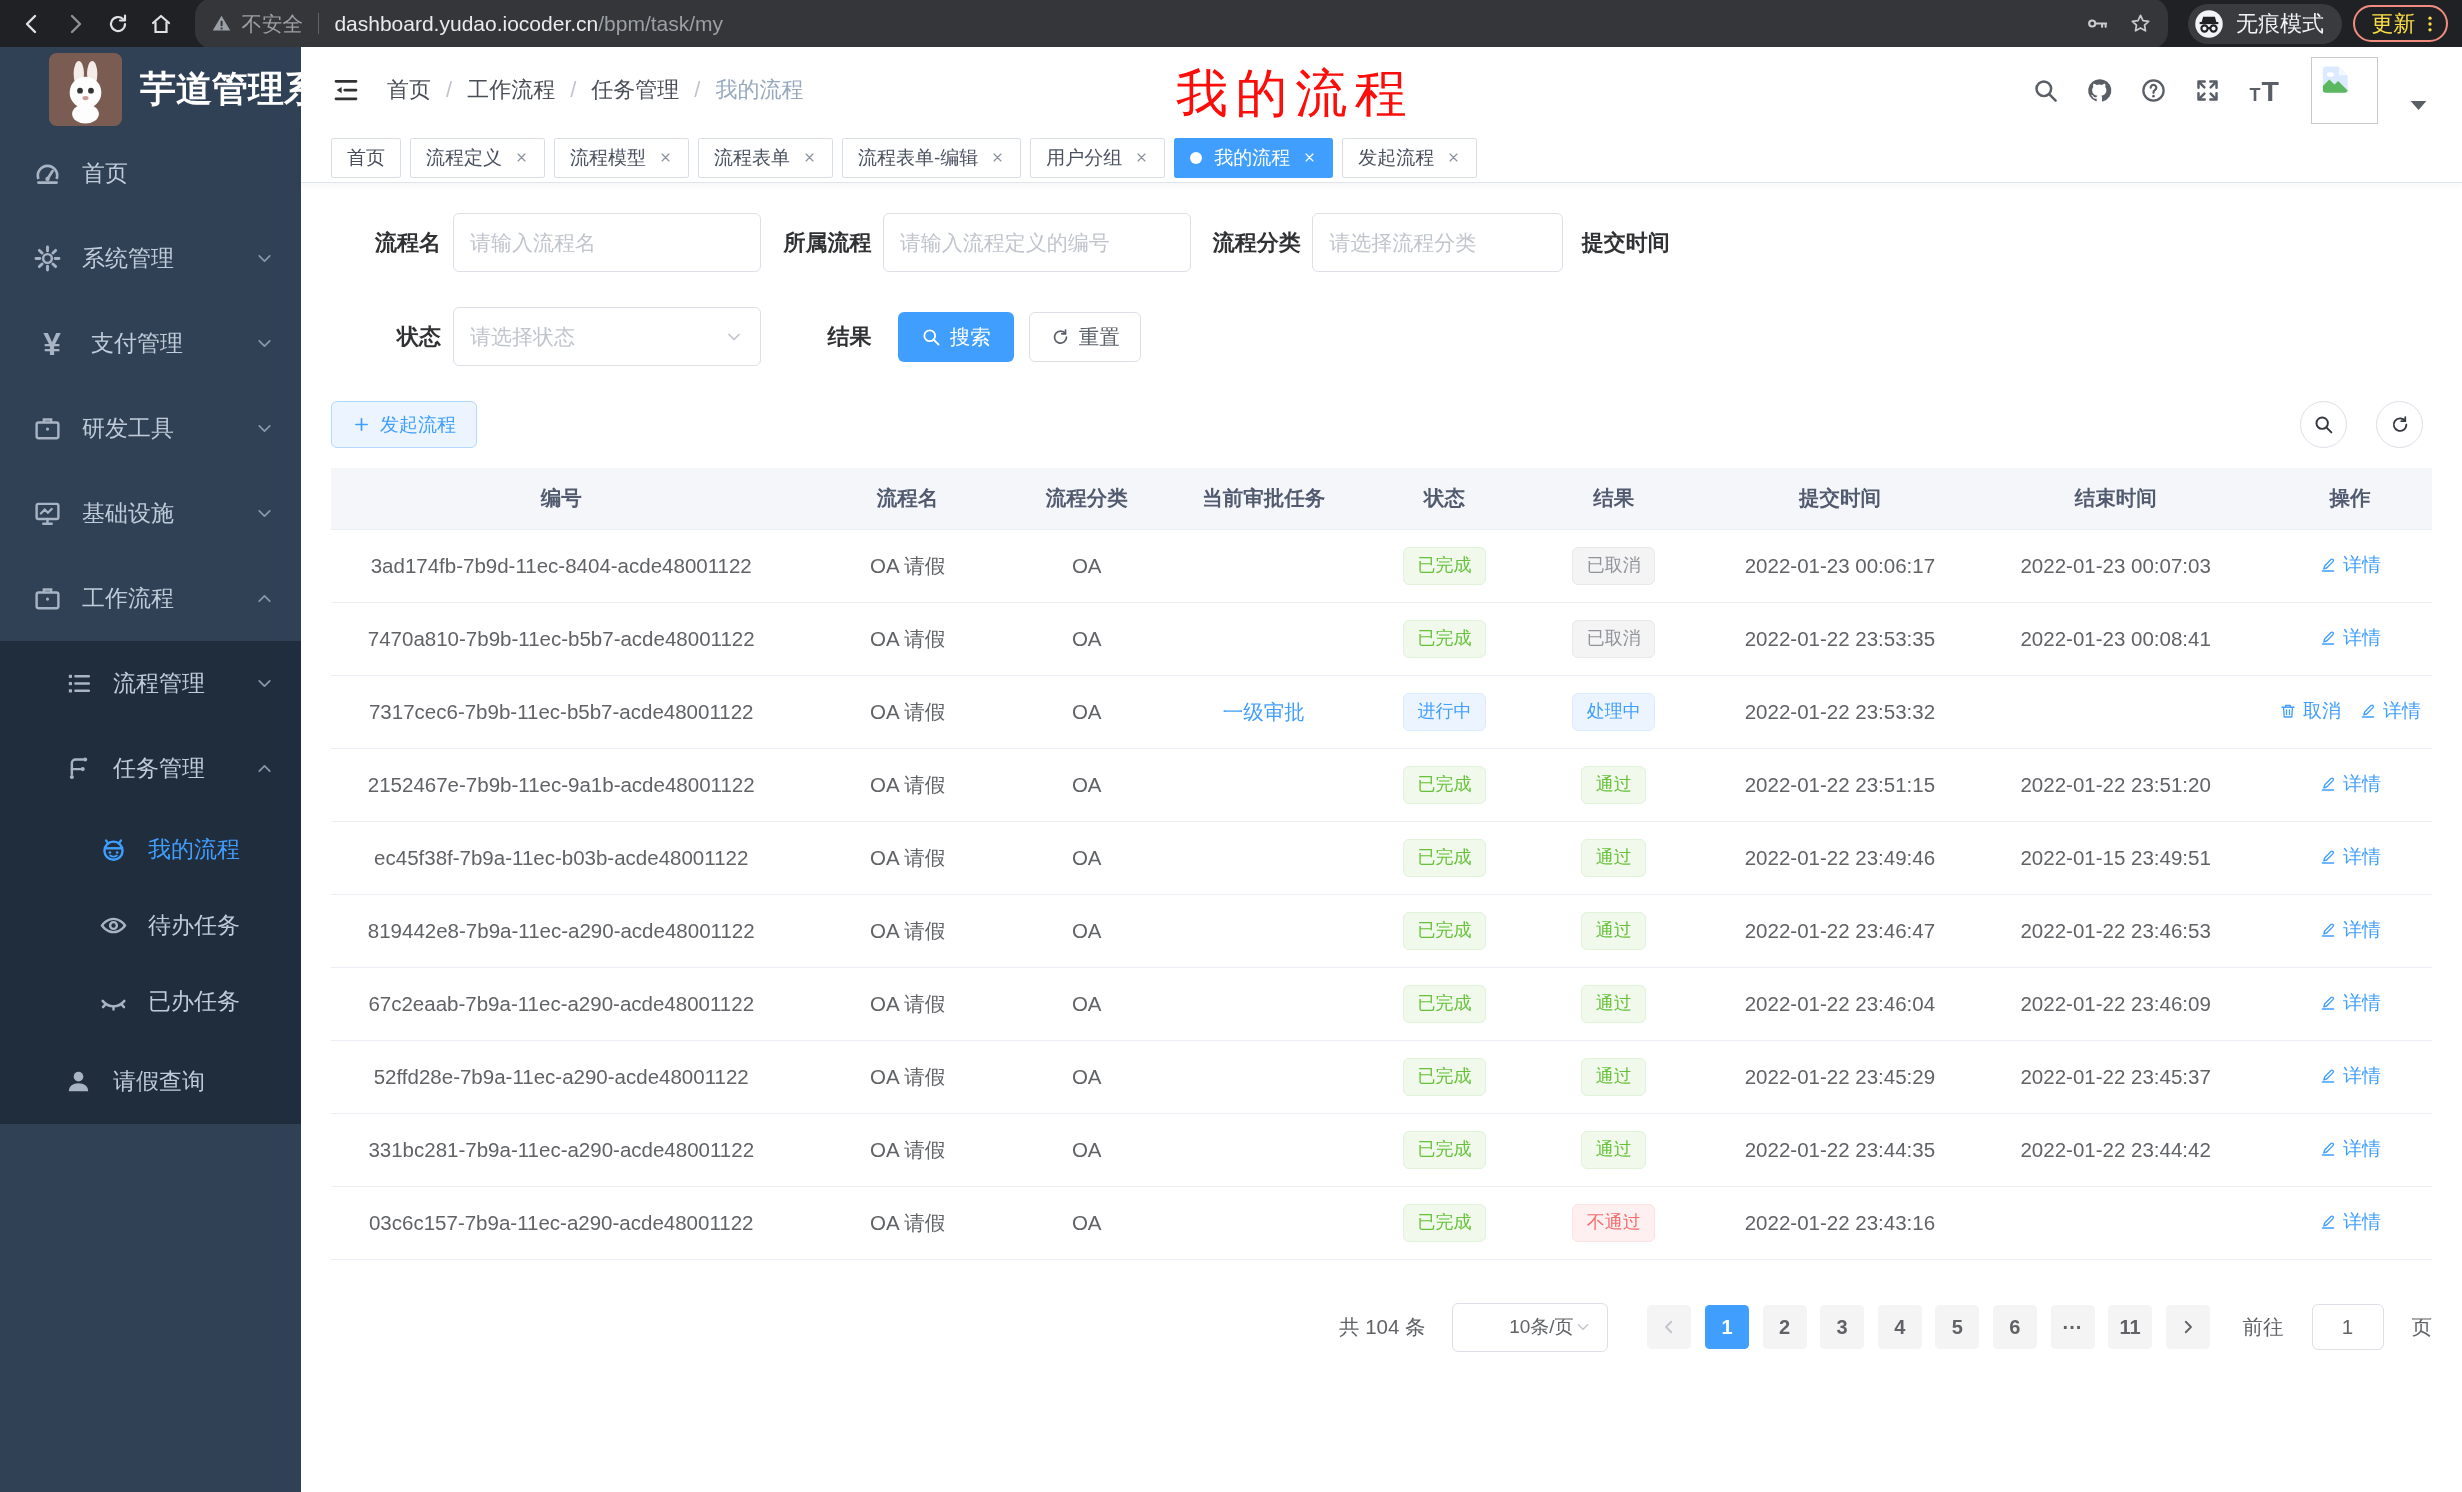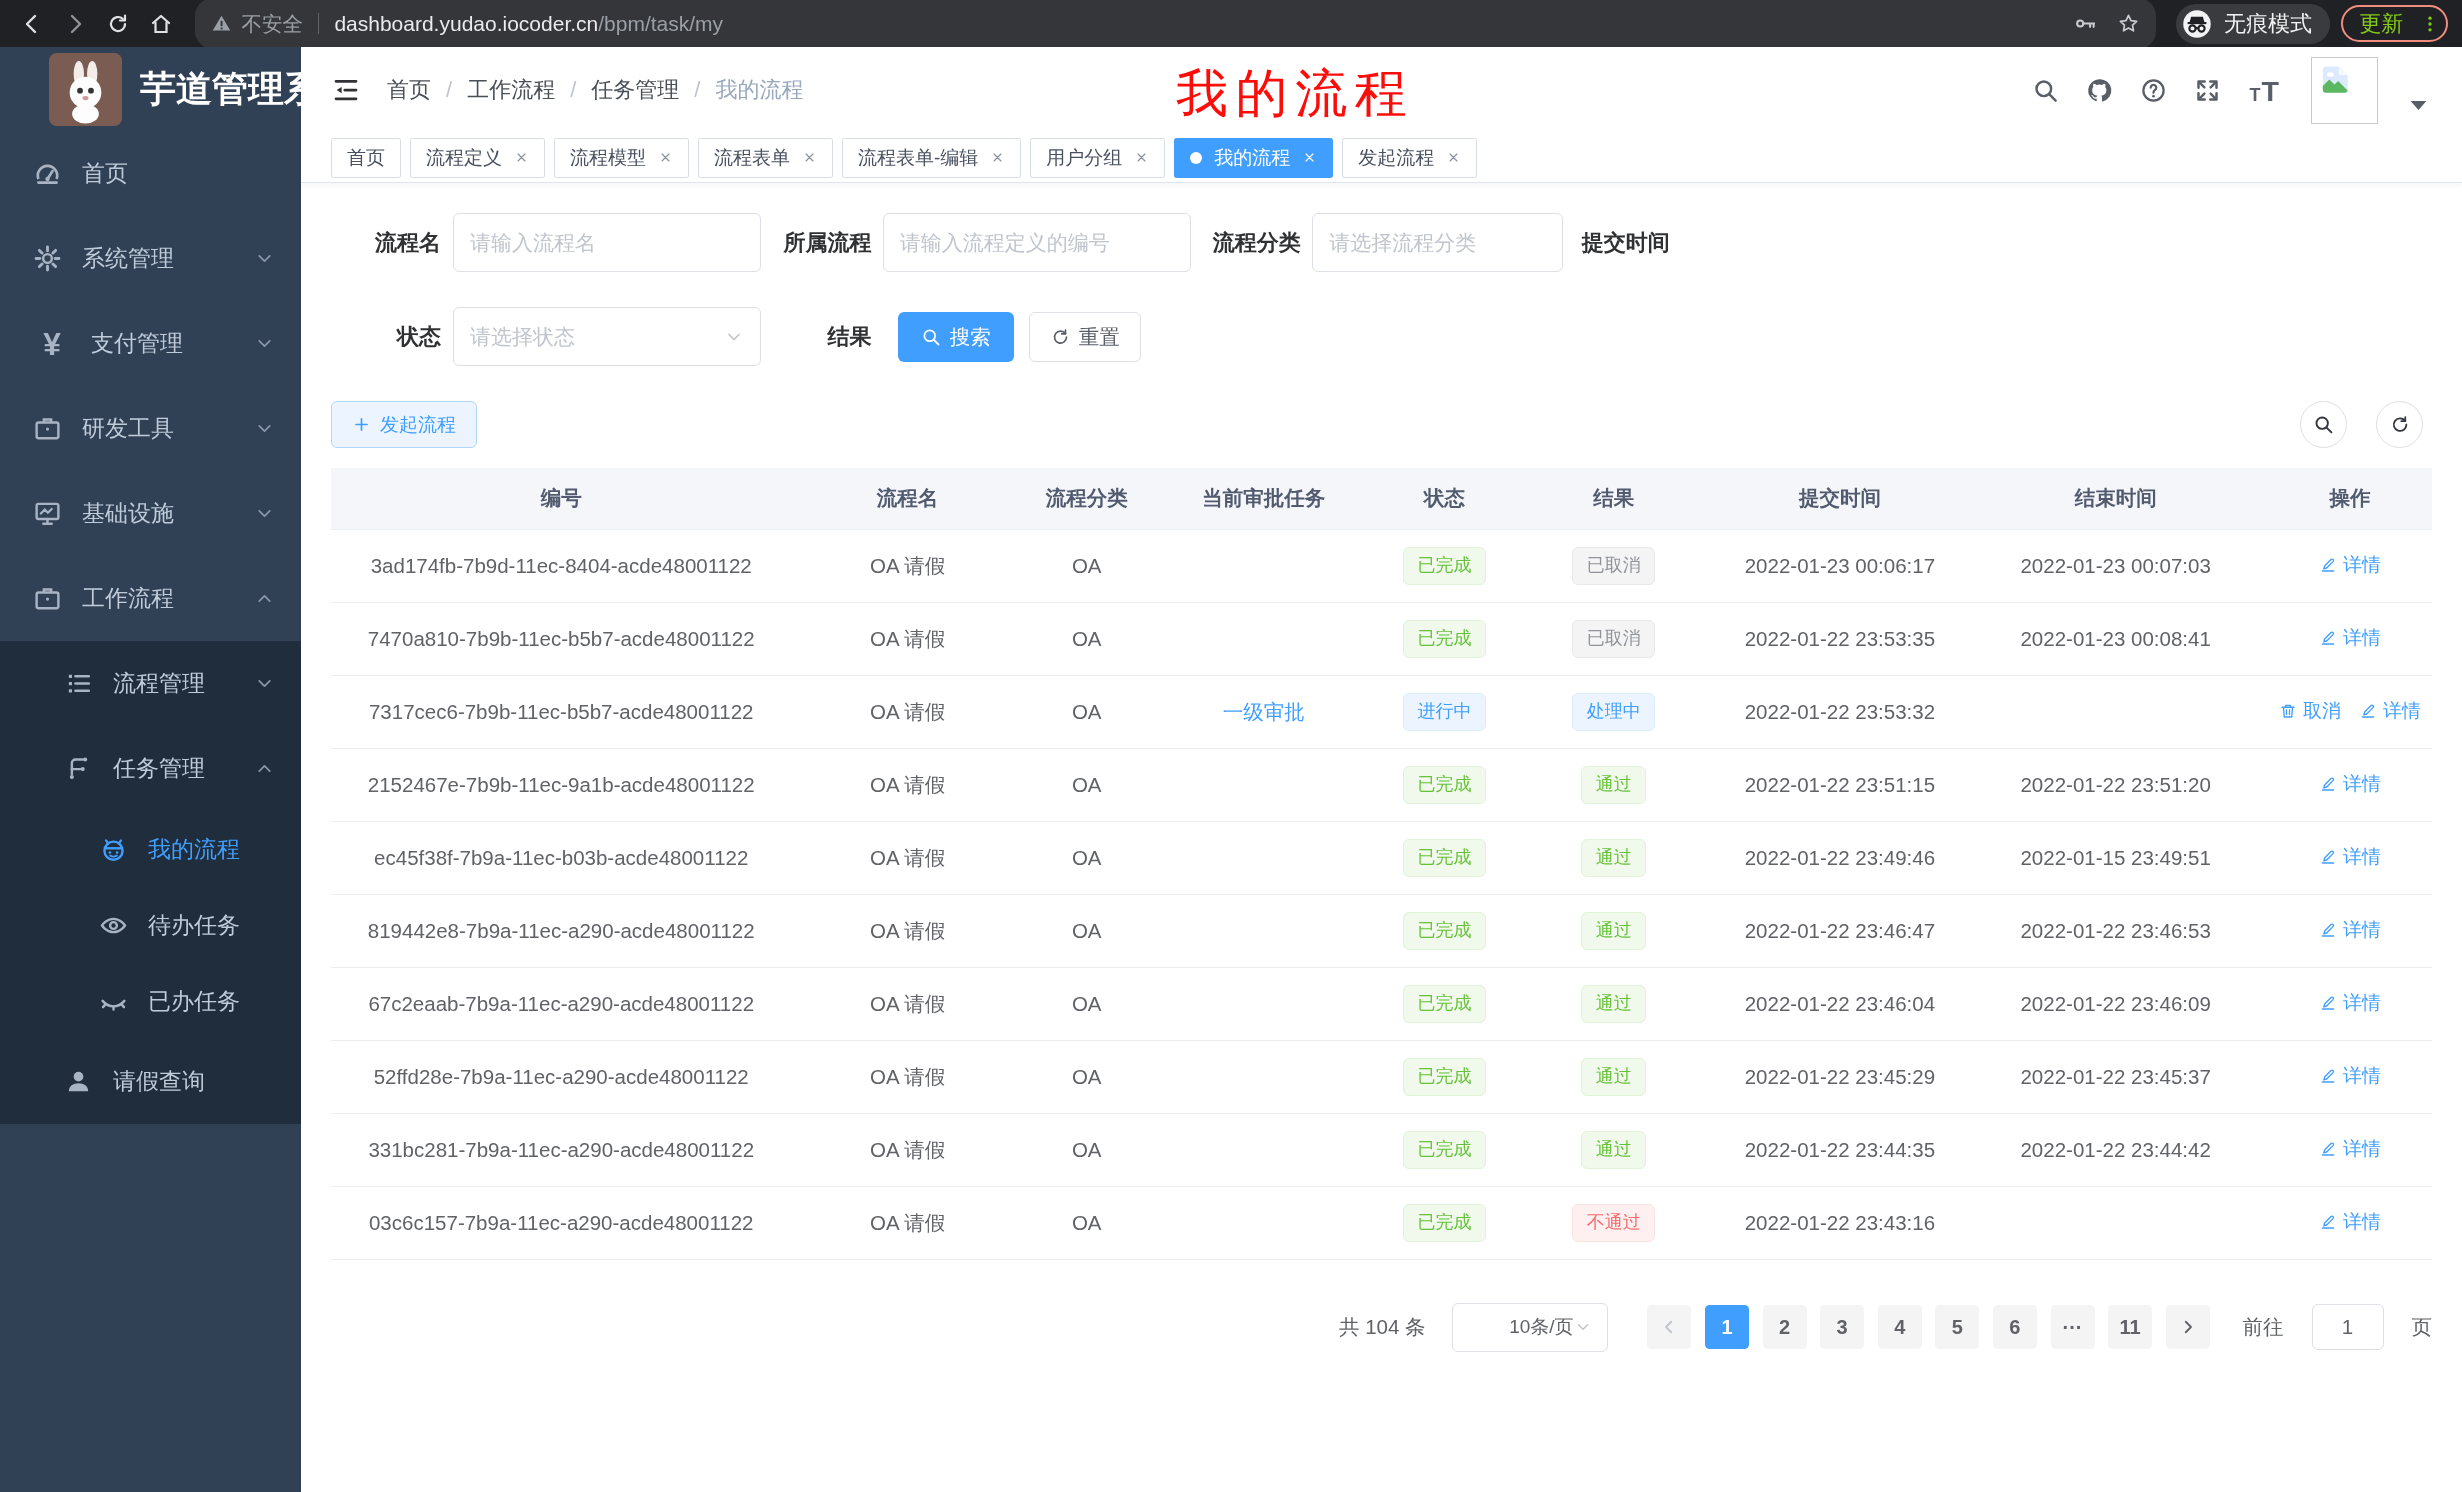--- a/index.html
+++ b/index.html
@@ -15,21 +15,21 @@
   .omnibox{flex:1;height:51px;background:#35363a;border-radius:18px;display:flex;align-items:center;padding:0 16.7px;margin:0 9px;color:#9aa0a6}
   .sec-label{font-size:20.5px;margin-left:9px}
   .omni-div{width:1.5px;height:21px;background:#5f6368;margin:0 15px}
   .url{font-size:21px;white-space:nowrap}
   .url .host{color:#e8eaed}
   .url .path{color:#9aa0a6}
   .omni-sp{flex:1}
   .omni-ic{font-size:23px;color:#c7cbd0;margin-left:20px}
   .badge{height:40px;background:#3a3b3f;border-radius:21px;display:flex;align-items:center;gap:12px;padding:0 18px 0 6px;color:#f1f3f4;font-size:22px;margin:0 10.7px;white-space:nowrap}
   .badge .icon{font-size:30px}
-  .update{height:37px;border:2.3px solid #f08d7e;border-radius:20.5px;display:flex;align-items:center;gap:17px;padding:0 6px 0 16.7px;color:#84cc16;font-size:22px;white-space:nowrap}
+  .update{height:37px;border:2.3px solid #f08d7e;border-radius:20.5px;display:flex;align-items:center;gap:5px;padding:0 6px 0 16.7px;color:#fde047;font-size:22px;white-space:nowrap}
   .update .icon{font-size:20px}
 
   
   .app{display:flex;height:1446px}
   .sidebar{width:301px;background:#304156;flex-shrink:0;overflow:hidden}
   .logo-row{height:84px;display:flex;align-items:center;padding-left:49px;gap:18px}
   .logo-img{width:73px;height:73px;font-size:73px}
   .logo-title{color:#fff;font-size:36px;font-weight:700;white-space:nowrap}
   .menu-item{display:flex;align-items:center;color:#bfcbd9;font-size:23px;position:relative;cursor:pointer;white-space:nowrap}
   .menu-item .mi-icon{font-size:29px;margin-right:20px;color:#a8b4c4}

